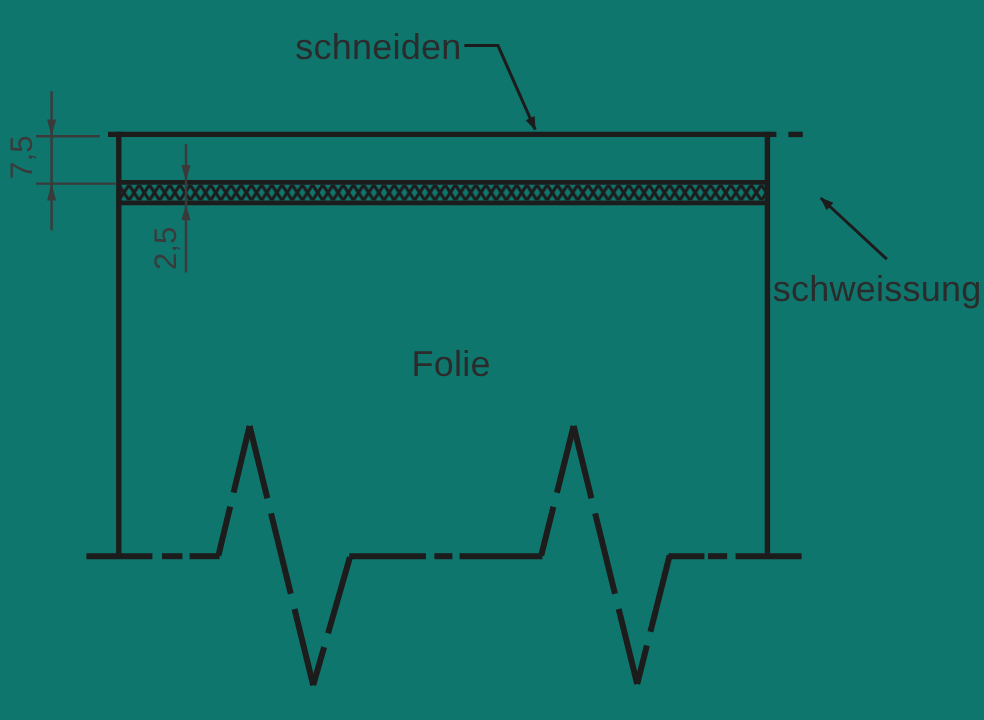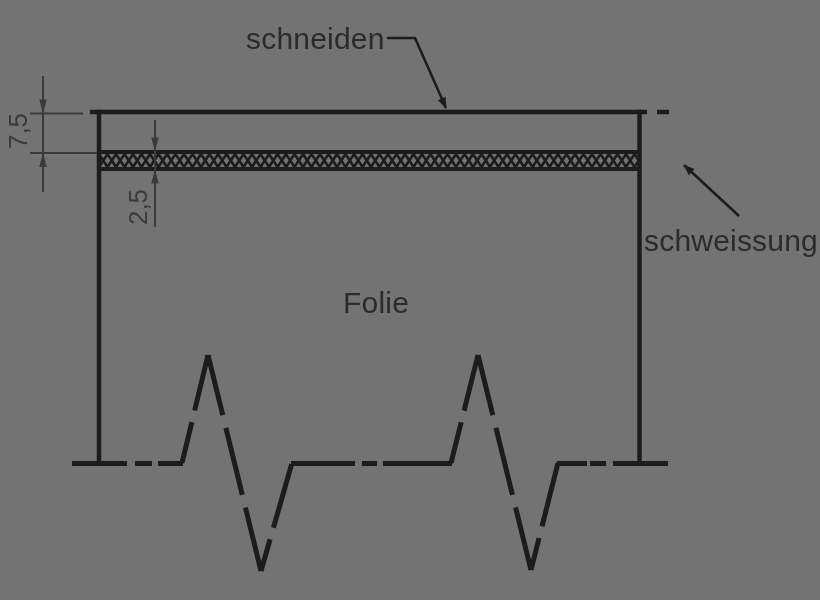--- a/index.html
+++ b/index.html
@@ -4,21 +4,21 @@
 <style>
   html, body {
     margin: 0;
     padding: 0;
     background: #ffffff;
   }
   .stage {
     position: relative;
     width: 820px;
     height: 600px;
-    background: #737373;
+    background: #0f766e;
     overflow: hidden;
     font-family: "Liberation Sans", "DejaVu Sans", sans-serif;
   }
   svg { display: block; }
   text {
     font-family: "Liberation Sans", "DejaVu Sans", sans-serif;
   }
   .label { font-size: 30px; letter-spacing: 0.2px; }
   .dim   { font-size: 26px; }
 </style>

